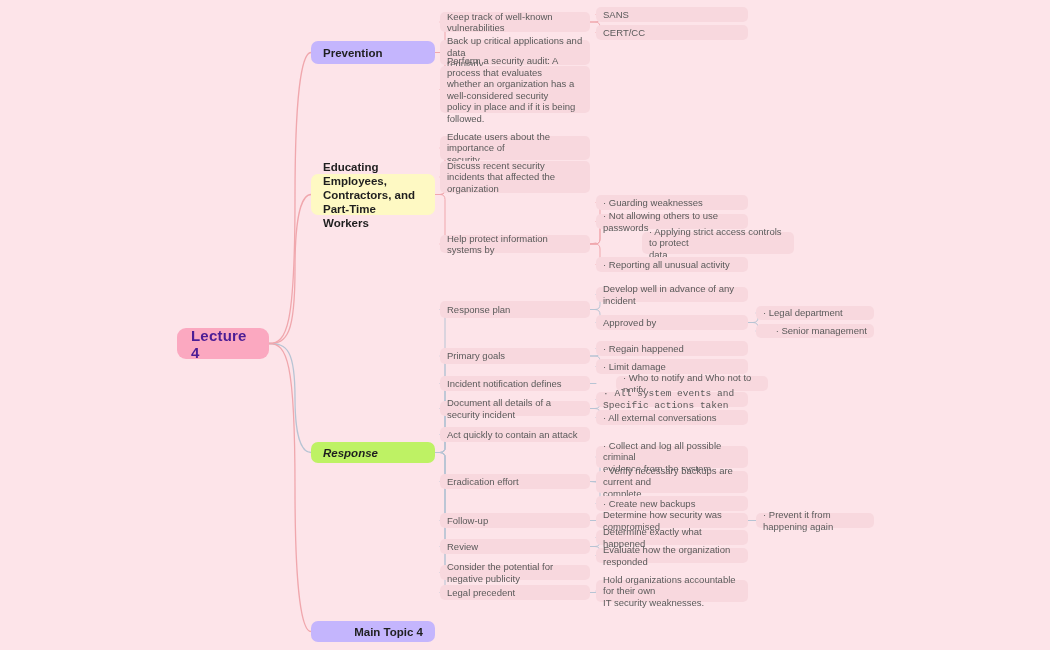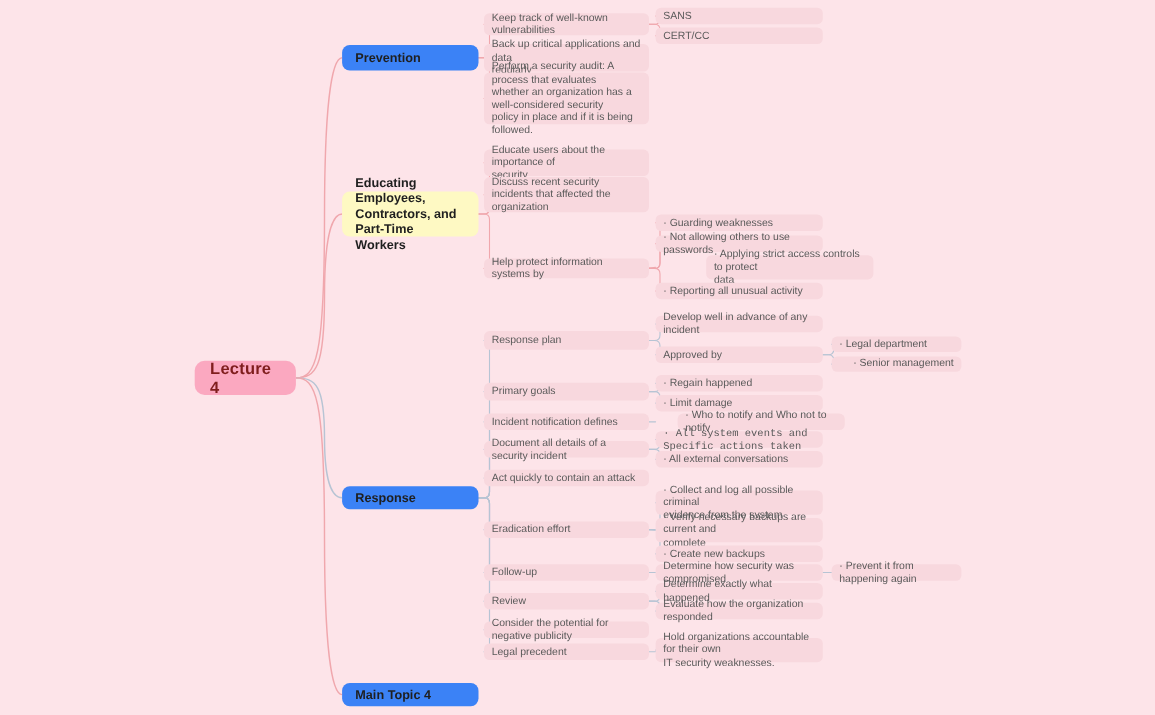--- a/index.html
+++ b/index.html
@@ -26,43 +26,44 @@
     position: absolute;
     box-sizing: border-box;
     display: flex;
     align-items: center;
     border-radius: 6px;
     white-space: pre-line;
   }
   
   .node.root {
     background: #fba8c0;
-    color: #7f1d1d;
+    color: #4c1d95;
     font-size: 15px;
     font-weight: bold;
     border-radius: 9px;
     padding: 0 14px;
     letter-spacing: .2px;
   }
   
   .node.main {
-    background: #3b82f6;
+    background: #c4b5fd;
     color: #1f1f1f;
     font-size: 11.5px;
     font-weight: bold;
     border-radius: 7px;
     padding: 0 12px;
     line-height: 14px;
     align-items: center;
   }
   .node.main.tan {
     background: #fef9c3;
   }
   .node.main.blue {
-    background: #3b82f6;
+    background: #bef264;
+    font-style: italic;
   }
   
   .node.sub {
     background: #f8d8de;
     color: #5a5a5a;
     font-size: 9.5px;
     line-height: 11.5px;
     border-radius: 5px;
     padding: 0 7px;
   }
@@ -168,15 +169,15 @@
       <div class="node sub" style="left: 440px; top: 513px; width: 150px; height: 15px;"><span class="node-label">Follow-up</span></div>
       <div class="node sub" style="left: 596px; top: 513px; width: 152px; height: 15px;"><span class="node-label">Determine how security was compromised</span></div>
       <div class="node sub" style="left: 756px; top: 513px; width: 118px; height: 15px;"><span class="node-label">· Prevent it from happening again</span></div>
       <div class="node sub" style="left: 440px; top: 539px; width: 150px; height: 15px; justify-content: center;"><span class="node-label">Review</span></div>
       <div class="node sub" style="left: 596px; top: 530px; width: 152px; height: 15px;"><span class="node-label">Determine exactly what happened</span></div>
       <div class="node sub" style="left: 596px; top: 548px; width: 152px; height: 15px;"><span class="node-label">Evaluate how the organization responded</span></div>
       <div class="node sub" style="left: 440px; top: 565px; width: 150px; height: 15px;"><span class="node-label">Consider the potential for negative publicity</span></div>
       <div class="node sub" style="left: 440px; top: 585px; width: 150px; height: 15px;"><span class="node-label">Legal precedent</span></div>
       <div class="node sub" style="left: 596px; top: 580px; width: 152px; height: 22px;"><span class="node-label">Hold organizations accountable for their own
 IT security weaknesses.</span></div>
-      <div class="node main" style="left: 311px; top: 621px; width: 124px; height: 21px;"><span class="node-label">Main Topic 4</span></div>
+      <div class="node main" style="left: 311px; top: 621px; width: 124px; height: 21px; text-align: right;"><span class="node-label">Main Topic 4</span></div>
     </div>
 </div>
 
 </body></html>

